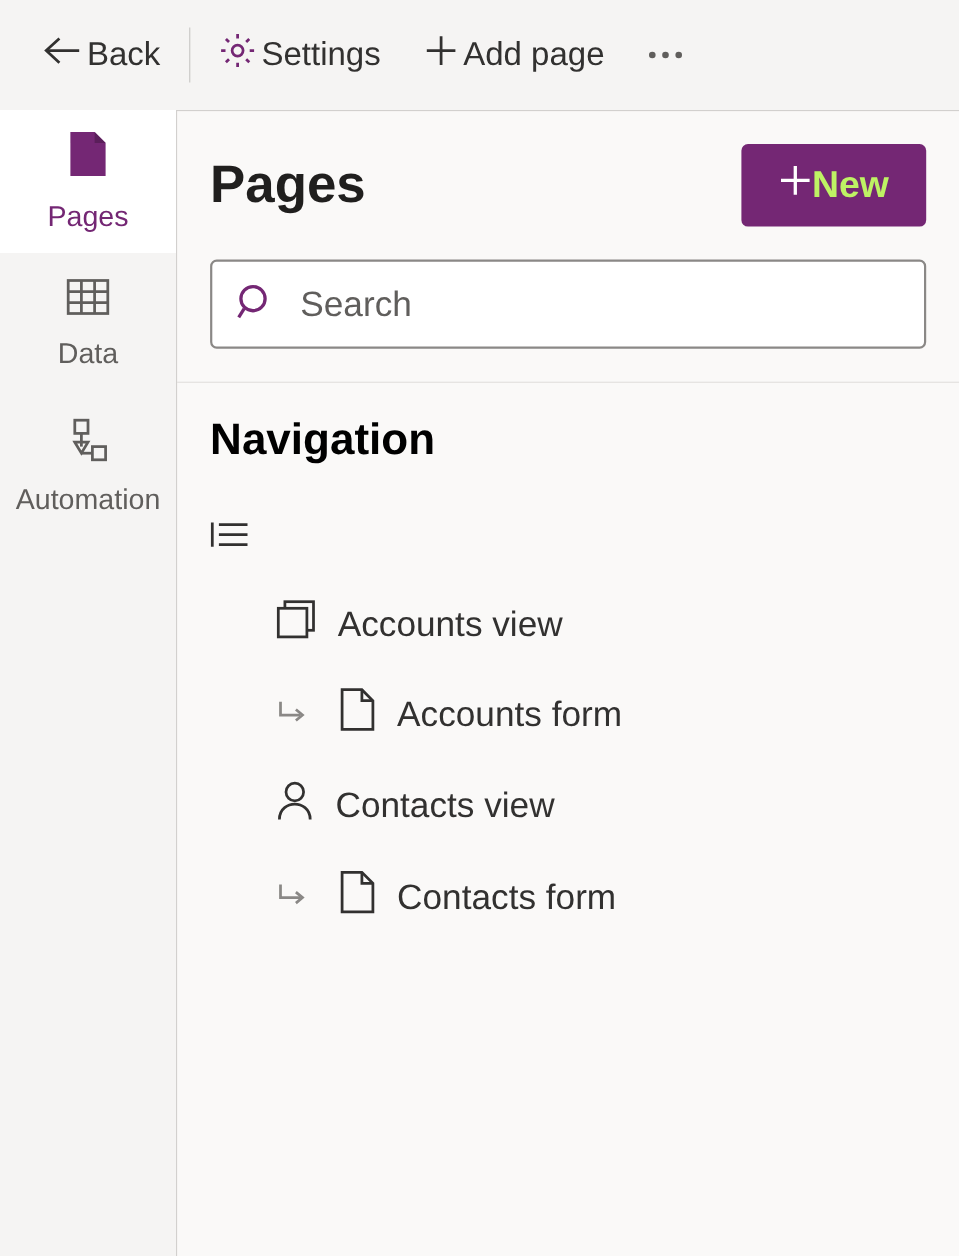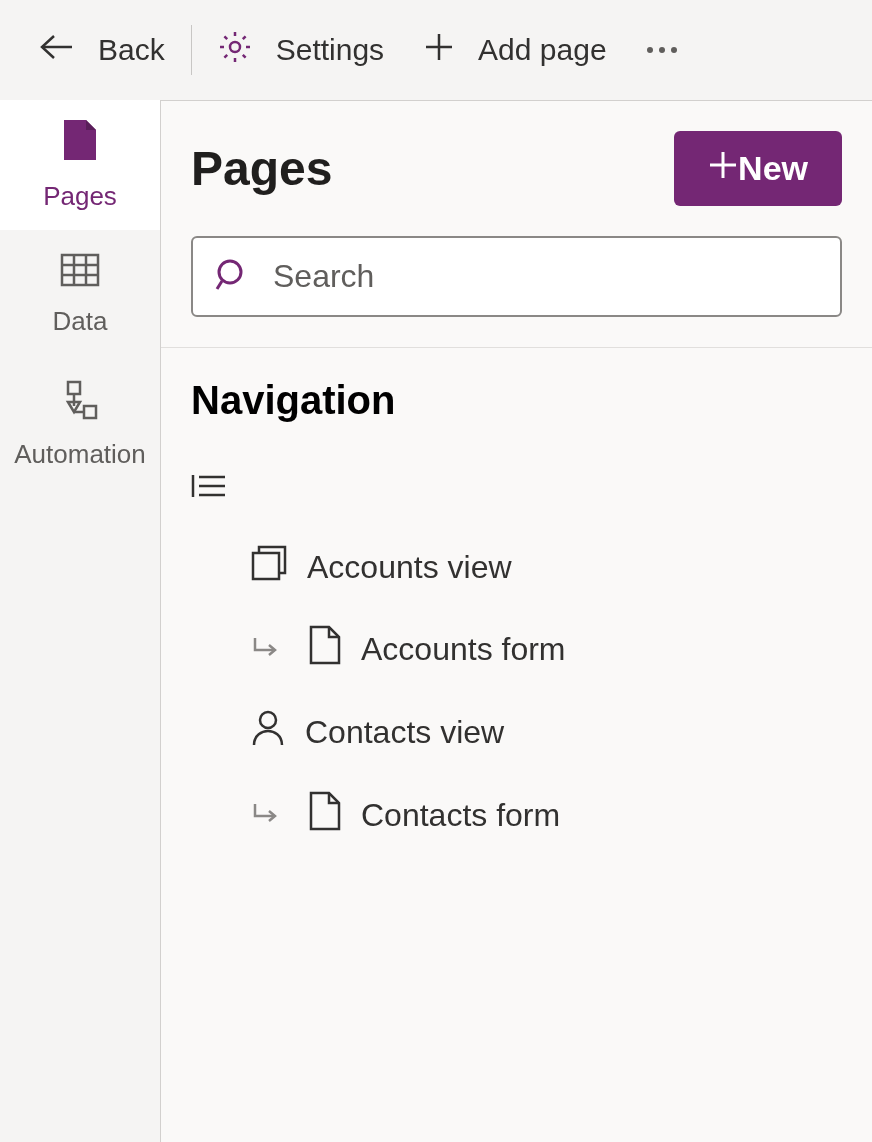--- a/index.html
+++ b/index.html
@@ -13,21 +13,21 @@
     .toolbar {
       display: flex;
       align-items: center;
       height: 100px;
       padding: 0 20px;
       background: #f5f4f3;
     }
     .toolbar-btn {
       display: flex;
       align-items: center;
-      gap: 24px;
+      gap: 5px;
       padding: 10px 20px;
       font-size: 30px;
       color: #323130;
       cursor: pointer;
       border: none;
       background: none;
     }
     .divider {
       width: 1px;
       height: 50px;
@@ -87,21 +87,21 @@
     .panel-title {
       font-size:48px;
       font-weight:700;
       color:#201f1e;
     }
     .new-btn {
       display:flex;
       align-items:center;
       gap:0;
       background:#742774;
-      color:#ffffff;
+      color:#bef264;
       border:none;
       border-radius:6px;
       padding:18px 34px;
       font-size:34px;
       font-weight:600;
       cursor:pointer;
       margin-left:18px;
     }
     .search-wrap {
       position:relative;

